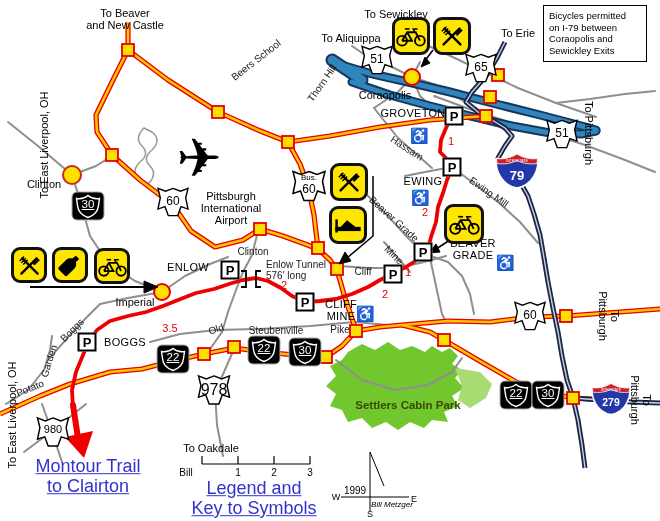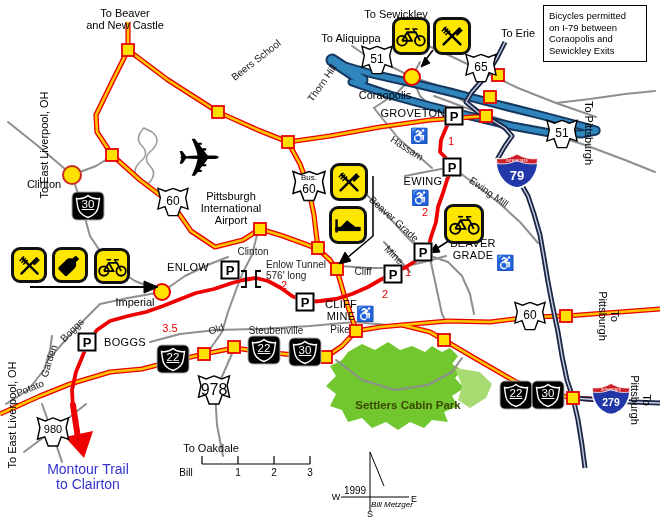--- a/index.html
+++ b/index.html
@@ -3,21 +3,21 @@
 <meta charset="utf-8">
 <style>
   html,body{margin:0;padding:0;background:#fff;}
   #map{position:relative;width:660px;height:521px;background:#fff;overflow:hidden;
        font-family:"Liberation Sans",sans-serif;padding-left:8px;}
   #base{position:absolute;left:0;top:0;}
   .lbl{position:absolute;transform:translate(-50%,-50%);font-size:11px;color:#000;
        white-space:pre-line;text-align:center;line-height:1.1;pointer-events:none;}
   .sm{font-size:10px;color:#1a1a1a;}
   .station{font-size:11px;letter-spacing:.3px;}
-  .blue{color:#3333cc;font-size:14px;}
+  .blue{color:#3333cc;font-size:18px;text-decoration:underline;}
   .link{pointer-events:auto;cursor:pointer;}
   .park-label{color:#3a4a00;font-weight:bold;font-size:11.5px;}
   .mm{position:absolute;transform:translate(-50%,-50%);color:#e80000;font-size:11px;}
   .pmark{position:absolute;width:19px;height:19px;background:#fff;border:2px solid #000;
          transform:translate(-50%,-50%);display:flex;align-items:center;justify-content:center;
          font-weight:bold;font-size:13px;box-sizing:border-box;}
   .sym{position:absolute;background:#ffe600;border:3px solid #111;border-radius:9px;
        transform:translate(-50%,-50%);display:flex;align-items:center;justify-content:center;
        box-sizing:border-box;}
   .s38{width:38px;height:38px;} .s36{width:36px;height:36px;} .s40{width:40px;height:40px;}
@@ -201,20 +201,22 @@
 GRADE</div>
 <div class="lbl station" style="left:341px;top:310px">CLIFF
 MINE</div>
 <div class="lbl station" style="left:188px;top:267px">ENLOW</div>
 <div class="lbl station" style="left:125px;top:342px">BOGGS</div>
 <div class="lbl sm" style="left:296px;top:270px;text-align:left">Enlow Tunnel
 576' long</div>
 
 <div class="lbl blue link" style="left:88px;top:477px">Montour Trail
 to Clairton</div>
+<div class="lbl blue link" style="left:254px;top:499px">Legend and
+Key to Symbols</div>
 
 <div class="lbl sm" style="left:256px;top:60px;transform:translate(-50%,-50%) rotate(-38deg)">Beers School</div>
 <div class="lbl sm" style="left:322px;top:83px;transform:translate(-50%,-50%) rotate(-55deg)">Thorn Hill</div>
 <div class="lbl sm" style="left:407px;top:148px;transform:translate(-50%,-50%) rotate(33deg)">Hassam</div>
 <div class="lbl sm" style="left:489px;top:192px;transform:translate(-50%,-50%) rotate(35deg)">Ewing Mill</div>
 <div class="lbl sm" style="left:394px;top:219px;transform:translate(-50%,-50%) rotate(42deg)">Beaver Grade</div>
 <div class="lbl sm" style="left:394px;top:255px;transform:translate(-50%,-50%) rotate(45deg)">Mine</div>
 <div class="lbl sm" style="left:363px;top:271px">Cliff</div>
 <div class="lbl sm" style="left:216px;top:329px;transform:translate(-50%,-50%) rotate(-18deg)">Old</div>
 <div class="lbl sm" style="left:276px;top:330px">Steubenville</div>

